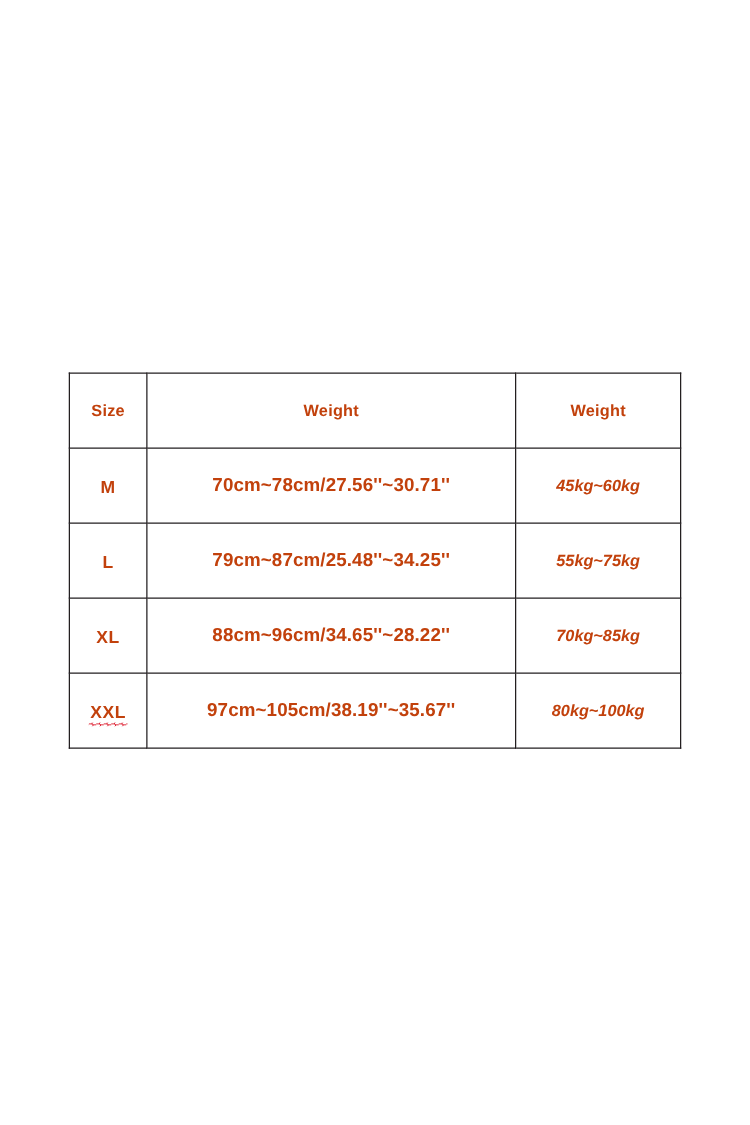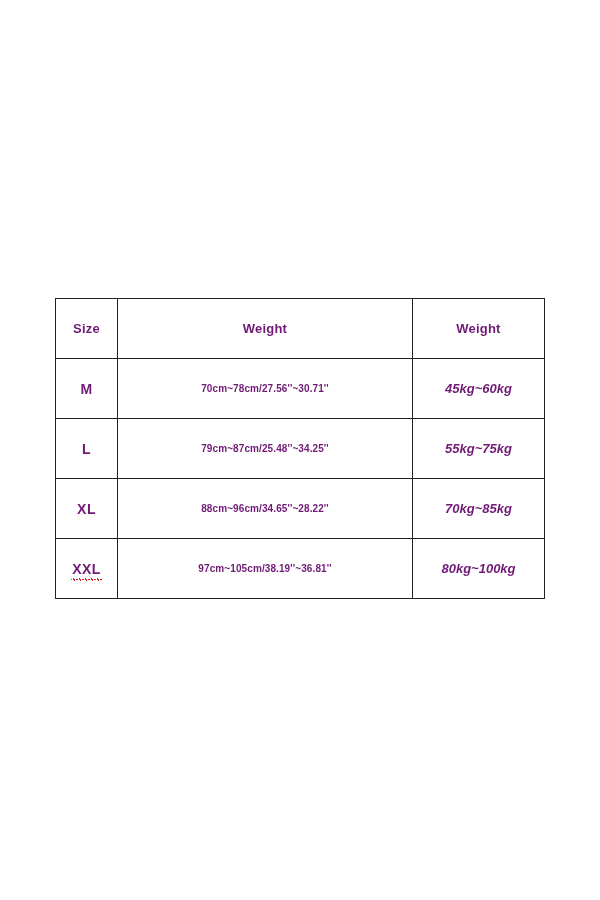--- a/index.html
+++ b/index.html
@@ -29,21 +29,21 @@
     border-collapse: collapse;
     width: 489px;
     table-layout: fixed;
     background: #ffffff;
   }
   table.size-chart td,
   table.size-chart th {
     border: 1px solid #231f20;
     text-align: center;
     vertical-align: middle;
-    color: #701a75;
+    color: #c2410c;
     font-weight: bold;
     padding: 0;
   }
   table.size-chart col.c-size { width: 62px; }
   table.size-chart col.c-waist { width: 295px; }
   table.size-chart col.c-weight { width: 132px; }
 
   table.size-chart thead th {
     height: 59px;
     font-size: 13px;
@@ -51,21 +51,21 @@
   }
   table.size-chart tbody td {
     height: 59px;
     font-size: 13px;
   }
   table.size-chart tbody td.size-cell {
     font-size: 14px;
     letter-spacing: 0.5px;
   }
   table.size-chart tbody td.waist-cell {
-    font-size: 10px;
+    font-size: 15px;
     letter-spacing: 0.1px;
     margin-top: 19px;
   }
   table.size-chart tbody td.weight-cell {
     font-size: 13px;
     font-style: italic;
   }
   .squiggle {
     display: inline-block;
     position: relative;
@@ -113,19 +113,19 @@
           <td class="waist-cell">79cm~87cm/25.48''~34.25''</td>
           <td class="weight-cell">55kg~75kg</td>
         </tr>
         <tr>
           <td class="size-cell">XL</td>
           <td class="waist-cell">88cm~96cm/34.65''~28.22''</td>
           <td class="weight-cell">70kg~85kg</td>
         </tr>
         <tr>
           <td class="size-cell"><span class="squiggle">XXL</span></td>
-          <td class="waist-cell">97cm~105cm/38.19''~36.81''</td>
+          <td class="waist-cell">97cm~105cm/38.19''~35.67''</td>
           <td class="weight-cell">80kg~100kg</td>
         </tr>
       </tbody>
     </table>
   </div>
 </div>
 
 </body></html>

